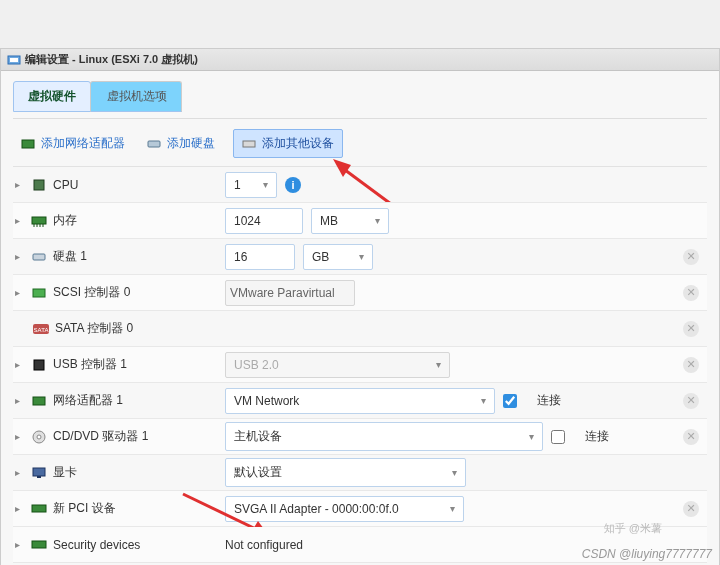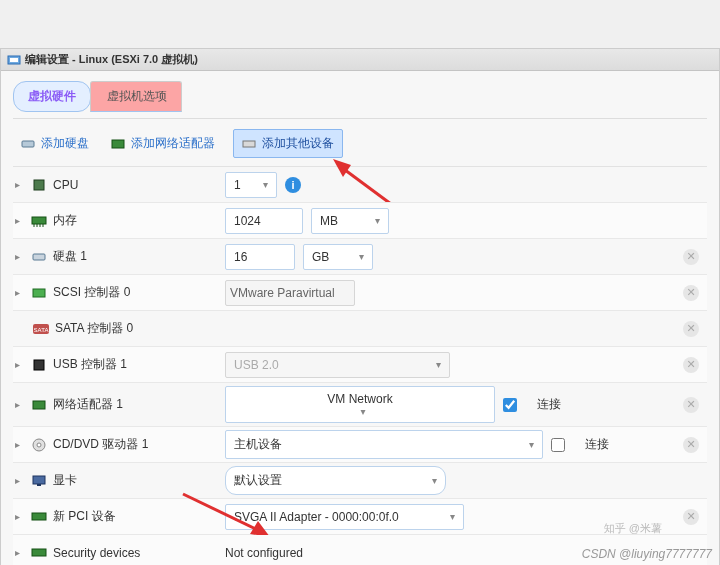--- a/index.html
+++ b/index.html
@@ -3,22 +3,22 @@
 <meta charset="utf-8">
 <style>
 * { box-sizing: border-box; margin: 0; padding: 0; font-family: Arial, "Microsoft YaHei", sans-serif; }
 body { background: #f0f0f0; width: 720px; height: 565px; overflow: hidden; }
 .window { background: #f7f7f7; border: 1px solid #ccc; width: 720px; height: 565px; margin-top: 48px; }
 .titlebar { background: linear-gradient(#e8e8e8,#dcdcdc); border-bottom: 1px solid #c4c4c4; height: 22px; padding: 0 6px; display: flex; align-items: center; font-size: 11px; color: #333; font-weight: bold; }
 .titlebar .ticon { width: 14px; height: 14px; margin-right: 4px; display:inline-flex; align-items:center; justify-content:center; }
 .panel { padding: 10px 12px; }
 .tabs { display: flex; margin-bottom: 6px; }
 .tab { border: 1px solid #a0c4f0; background:#fff; font-size: 12px; padding: 6px 14px; color:#336; cursor:pointer; border-radius:3px 3px 0 0; margin-right:-1px; }
-.tab.active { background:#e4efff; color:#8b5cf6; font-weight:bold;border-radius:13px; }
-.tab.inactive { border-top-color:#ccc; border-right-color:#ccc; border-left-color:#ccc; background:#fca5a5; color:#555;padding-left:16px;}
+.tab.active { background:#e4efff; color:#14532d; font-weight:bold; }
+.tab.inactive { border-top-color:#ccc; border-right-color:#ccc; border-left-color:#ccc; background:#7dd3fc; color:#555;padding-left:16px;}
 .toolbar { display:flex; gap:14px; padding:10px 4px 8px; border-top:1px solid #ddd; font-size:12px; }
 .tbtn { display:flex; align-items:center; gap:6px; color:#2a6fc9; cursor:pointer; padding:2px 4px; }
 .tbtn.hl { background:#cfe4ff; border:1px solid #8ab7ef; border-radius:2px; padding:5px 8px; color:#1d4e9e; }
 .ticon-sq { width:14px; height:14px; display:inline-block; }
 .grid { border-top:1px solid #e2e2e2; }
 .row { display:flex; align-items:center; border-bottom:1px solid #e8e8e8; min-height:36px; font-size:12px; padding:3px 6px 3px 2px; position:relative; }
 .row:nth-child(odd){ background:#fbfbfb; }
 .label { width:210px; display:flex; align-items:center; gap:6px; color:#333; }
 .label.indent { padding-left:18px; }
 .expand { width:10px; color:#888; font-size:10px; cursor:pointer; }
@@ -54,29 +54,29 @@
 
   <div class="panel">
     <div class="tabs">
       <div class="tab active">虚拟硬件</div>
       <div class="tab inactive">虚拟机选项</div>
     </div>
 
     <div class="toolbar">
       <div class="tbtn">
         <span class="ticon-sq"><svg width="14" height="14">
+              <rect x="1" y="3" width="12" height="8" fill="#3a8a3a" stroke="#155015"></rect>
+            </svg></span>
+        <span>添加网络适配器</span>
+      </div>
+      <div class="tbtn">
+        <span class="ticon-sq"><svg width="14" height="14">
               <rect x="1" y="4" width="12" height="6" rx="1" fill="#b6c9d8" stroke="#5b7a93"></rect>
             </svg></span>
         <span>添加硬盘</span>
-      </div>
-      <div class="tbtn">
-        <span class="ticon-sq"><svg width="14" height="14">
-              <rect x="1" y="3" width="12" height="8" fill="#3a8a3a" stroke="#155015"></rect>
-            </svg></span>
-        <span>添加网络适配器</span>
       </div>
       <div class="tbtn hl">
         <span class="ticon-sq"><svg width="14" height="14">
               <rect x="1" y="4" width="12" height="6" fill="#d9d9d9" stroke="#777"></rect>
             </svg></span>
         <span>添加其他设备</span>
       </div>
     </div>
 
     <div class="grid" style="position:relative;">
@@ -203,21 +203,21 @@
         <div class="label">
             <span class="expand">▸</span>
           <span class="devicon">
               <svg width="14" height="14">
                 <rect x="1" y="3" width="12" height="8" fill="#3a8a3a" stroke="#155015"></rect>
               </svg>
             </span>
           <span>网络适配器 1</span>
           </div>
         <div class="ctrl">
-          <div class="sel" style="width:270px;flex-direction:column;">
+          <div class="sel" style="width:270px;">
               <span>VM Network</span>
               <span class="caret">▾</span>
             </div>
           <label class="chk">
               <input type="checkbox" checked="" style="">
               <span>连接</span>
             </label>
         </div>
         <div class="closex">✕</div>
       </div>
@@ -251,21 +251,21 @@
             <span class="expand">▸</span>
           <span class="devicon">
               <svg width="14" height="14">
                 <rect x="1" y="2" width="12" height="8" fill="#4a6aa0" stroke="#1e3560"></rect>
                 <rect x="5" y="10" width="4" height="2" fill="#1e3560"></rect>
               </svg>
             </span>
           <span>显卡</span>
           </div>
         <div class="ctrl">
-          <div class="sel" style="width:221px;border-radius:11px;">
+          <div class="sel" style="width:241px;">
               <span>默认设置</span>
               <span class="caret">▾</span>
             </div>
         </div>
       </div>
 
       <div class="row">
         <div class="label">
             <span class="expand">▸</span>
           <span class="devicon">

